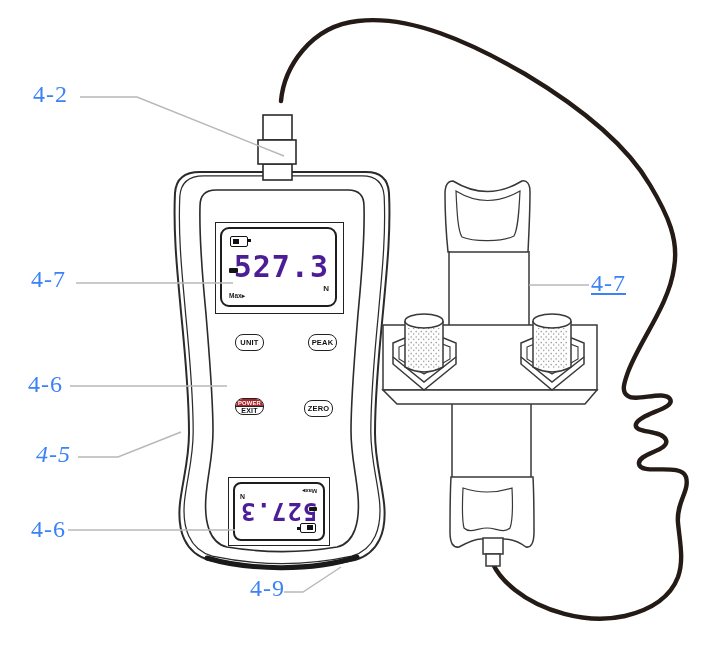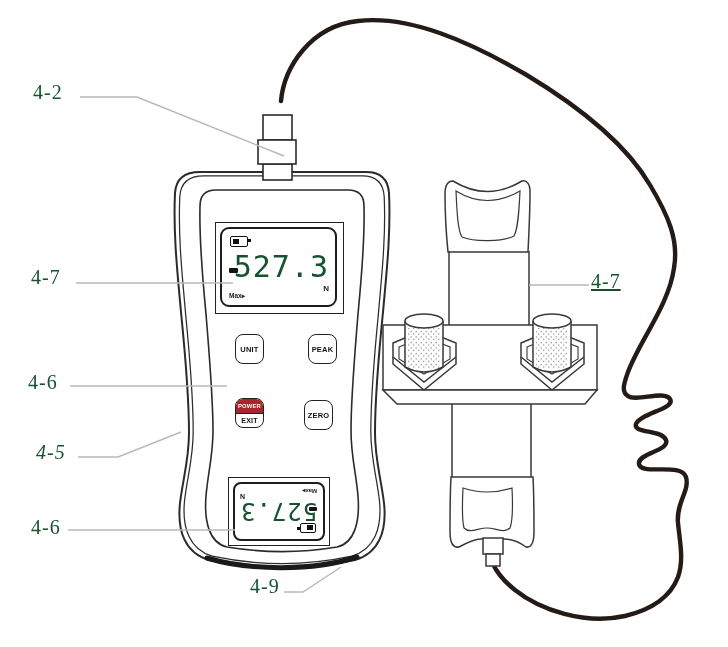--- a/index.html
+++ b/index.html
@@ -4,38 +4,38 @@
 <style>
   html,body{margin:0;padding:0;background:#fff;}
   .stage{position:relative;width:728px;height:647px;background:#ffffff;overflow:hidden;
          font-family:"Liberation Sans", sans-serif;}
   .art,.leads{position:absolute;left:0;top:0;width:728px;height:647px;}
   .art{z-index:1;}
   .leads{z-index:5;pointer-events:none;}
 
   
   .callout{position:absolute;z-index:4;font-family:"Liberation Serif", serif;
-           font-size:20px;line-height:1;color:#14532d;letter-spacing:1px;}
+           font-size:24px;line-height:1;color:#3b82f6;letter-spacing:1px;}
 
   
   .disp{position:absolute;z-index:3;background:#fff;border:1.6px solid #222;}
   .lcd{position:absolute;background:#fff;border:2px solid #1d1d1d;border-radius:9px;}
   .lcd-content{position:absolute;inset:0;}
   .rot180{transform:rotate(180deg);}
   .batt{position:absolute;border:1.4px solid #111;border-radius:2px;}
   .batt .bar{position:absolute;left:1.5px;top:1.5px;width:6.5px;bottom:1.5px;background:#111;}
   .batt .nub{position:absolute;right:-3.6px;top:1.6px;width:2.2px;height:3.6px;background:#111;}
   .minus{position:absolute;background:#141414;border-radius:1px;}
-  .digits{position:absolute;font-family:"DejaVu Sans Mono", monospace;font-weight:400;
-          color:#14532d;letter-spacing:1px;line-height:1;}
+  .digits{position:absolute;font-family:"DejaVu Sans Mono", monospace;font-weight:700;
+          color:#4c1d95;letter-spacing:1px;line-height:1;}
   .lcd-n{position:absolute;font-weight:bold;color:#222;}
   .lcd-max{position:absolute;font-weight:bold;color:#222;}
 
   
-  .btn{position:absolute;z-index:3;width:29px;height:30px;background:#fff;border:1.9px solid #222;
+  .btn{position:absolute;z-index:3;width:29px;height:17px;background:#fff;border:1.9px solid #222;
        border-radius:8px;display:flex;align-items:center;justify-content:center;
        font-size:7.5px;font-weight:bold;color:#111;letter-spacing:0.2px;box-sizing:border-box;}
   .btn-split{flex-direction:column;padding:0;overflow:hidden;}
   .btn-split .half-top{width:100%;height:15px;background:var(--pwr,#a8262b);color:#fff;
        display:flex;align-items:center;justify-content:center;font-size:5.8px;font-weight:bold;
        border-bottom:1.4px solid #222;box-sizing:border-box;border-radius:5px 5px 0 0;}
   .btn-split .half-bot{width:100%;flex:1;display:flex;align-items:center;justify-content:center;
        font-size:7px;font-weight:bold;color:#111;}
 </style>
 </head>

